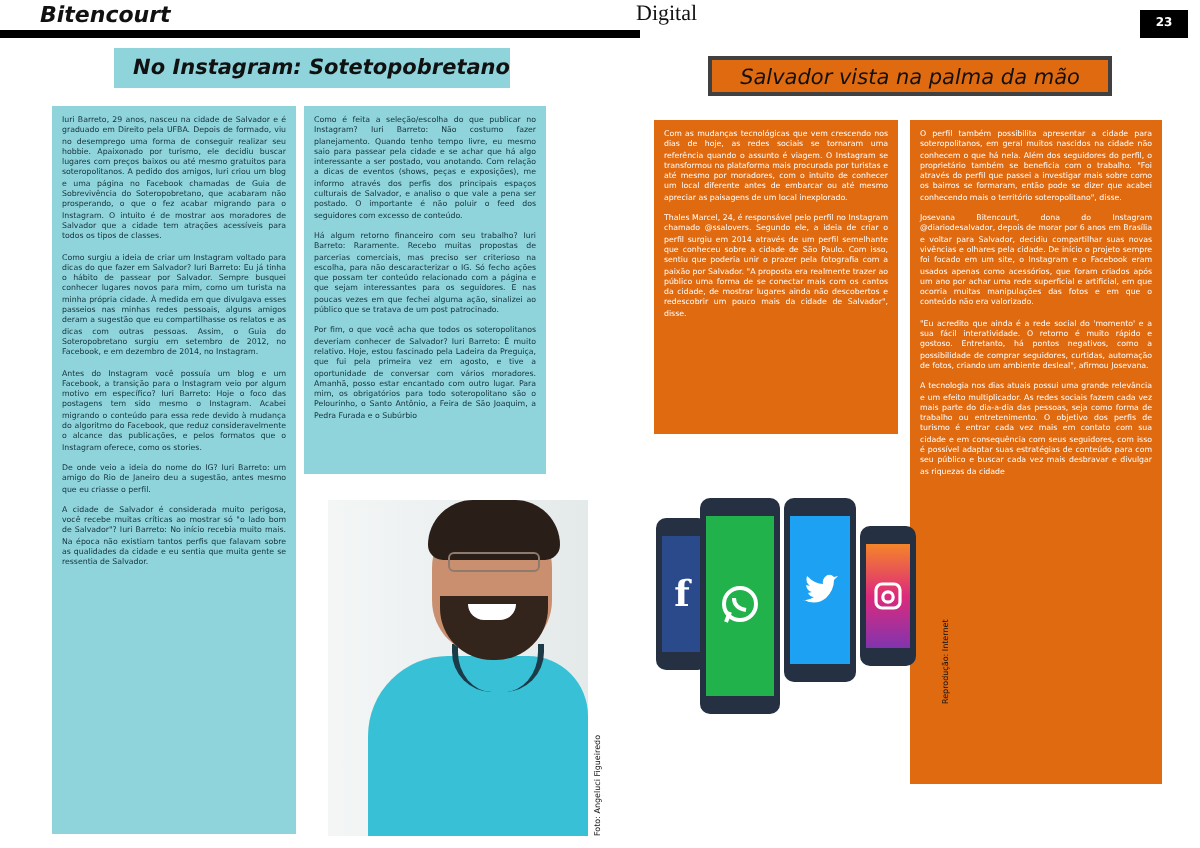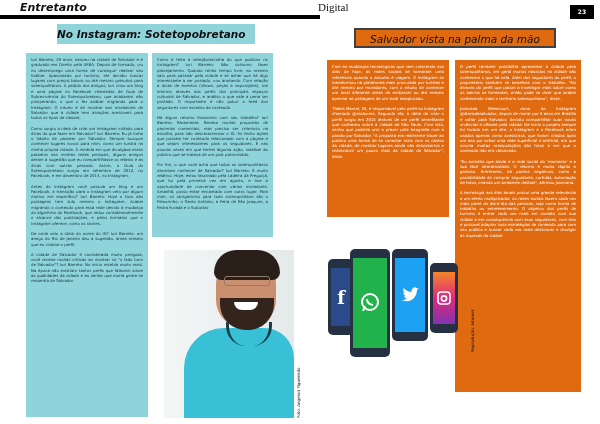--- a/index.html
+++ b/index.html
@@ -20,21 +20,21 @@
   .page-number {
     position: absolute; left: 570px; top: 5px; width: 24px; height: 14px;
     background: #000; color: #fff; font-size: 6px; font-weight: bold;
     text-align: center; line-height: 14px;
   }
 
   .title-left {
     position: absolute; left: 57px; top: 24px; width: 198px; height: 20px;
     background: #8fd4db; color: #111;
     font-family: "DejaVu Sans", sans-serif; font-weight: bold; font-style: italic;
-    font-size: 10.5px; text-align: left; line-height: 20px; white-space: nowrap;
+    font-size: 10.5px; text-align: right; line-height: 20px; white-space: nowrap;
   }
   .title-right {
     position: absolute; left: 354px; top: 28px; width: 202px; height: 20px;
     background: #e06a10; color: #111; border: 2px solid #404040;
     font-family: "DejaVu Sans", sans-serif; font-style: italic;
     font-size: 10.5px; text-align: center; line-height: 18px; white-space: nowrap;
   }
 
   .col {
     position: absolute; font-family: "DejaVu Sans", sans-serif;
@@ -80,21 +80,21 @@
   .p-ig .screen { background: linear-gradient(180deg, #f58529, #dd2a7b, #8134af); font-size: 12px; }
 
   .repro-credit {
     position: absolute; left: 470px; top: 352px; transform-origin: 0 0; transform: rotate(-90deg);
     font-size: 4px; color: #111; white-space: nowrap; width: 70px;
   }
 </style>
 </head>
 <body>
 
-<div class="section-label-left">Entretanto</div>
+<div class="section-label-left">Bitencourt</div>
 <div class="rule-left"></div>
 <div class="section-label-right">Digital</div>
 <div class="rule-right"></div>
 <div class="page-number">23</div>
 
 <div class="title-left">No Instagram: Sotetopobretano</div>
 
 <div class="col col-teal c1">
   <p>Iuri Barreto, 29 anos, nasceu na cidade de Salvador e é graduado em Direito pela UFBA. Depois de formado, viu no desemprego uma forma de conseguir realizar seu hobbie. Apaixonado por turismo, ele decidiu buscar lugares com preços baixos ou até mesmo gratuitos para soteropolitanos. A pedido dos amigos, Iuri criou um blog e uma página no Facebook chamadas de Guia de Sobrevivência do Soteropobretano, que acabaram não prosperando, o que o fez acabar migrando para o Instagram. O intuito é de mostrar aos moradores de Salvador que a cidade tem atrações acessíveis para todos os tipos de classes.</p>
   <p>Como surgiu a ideia de criar um Instagram voltado para dicas do que fazer em Salvador? Iuri Barreto: Eu já tinha o hábito de passear por Salvador. Sempre busquei conhecer lugares novos para mim, como um turista na minha própria cidade. À medida em que divulgava esses passeios nas minhas redes pessoais, alguns amigos deram a sugestão que eu compartilhasse os relatos e as dicas com outras pessoas. Assim, o Guia do Soteropobretano surgiu em setembro de 2012, no Facebook, e em dezembro de 2014, no Instagram.</p>

